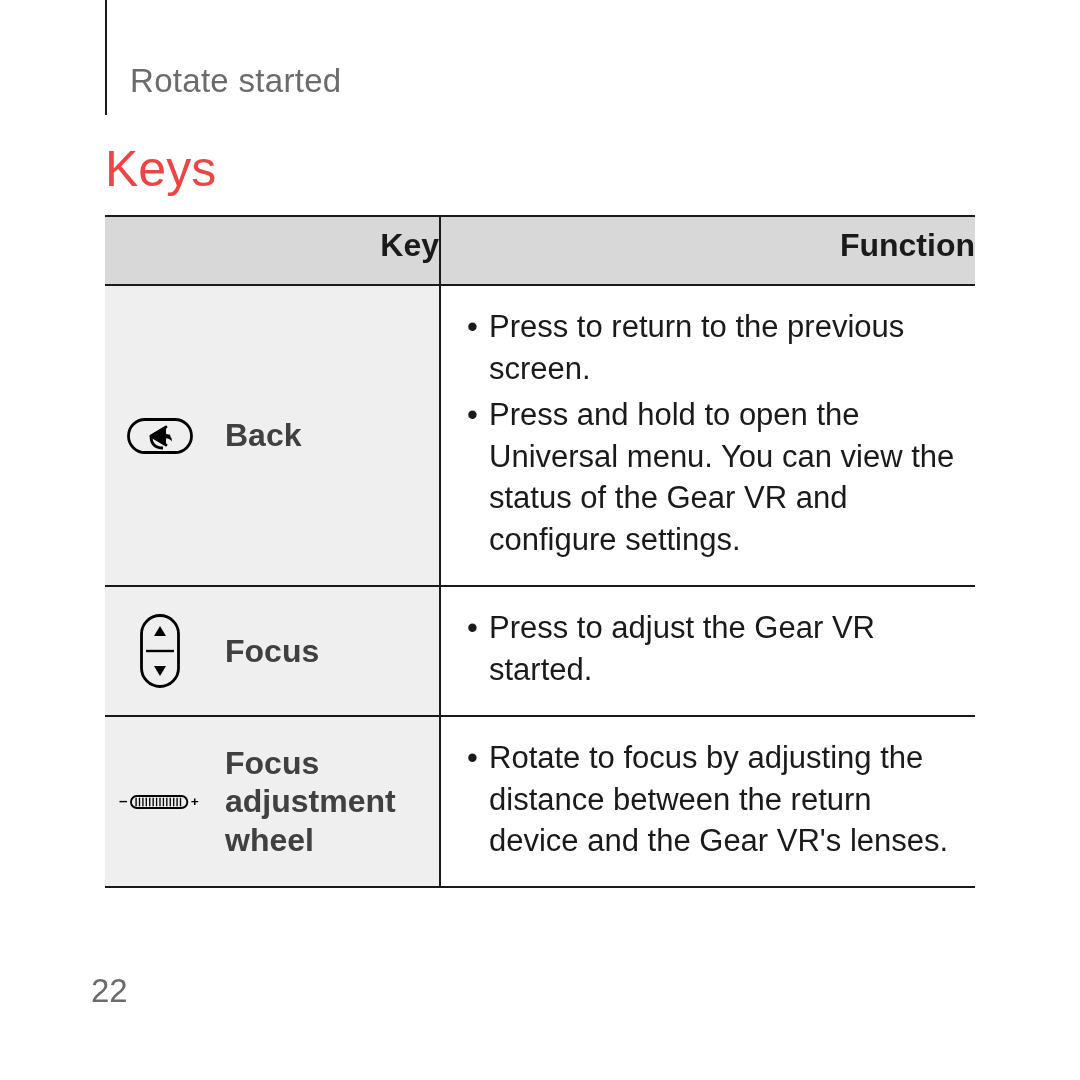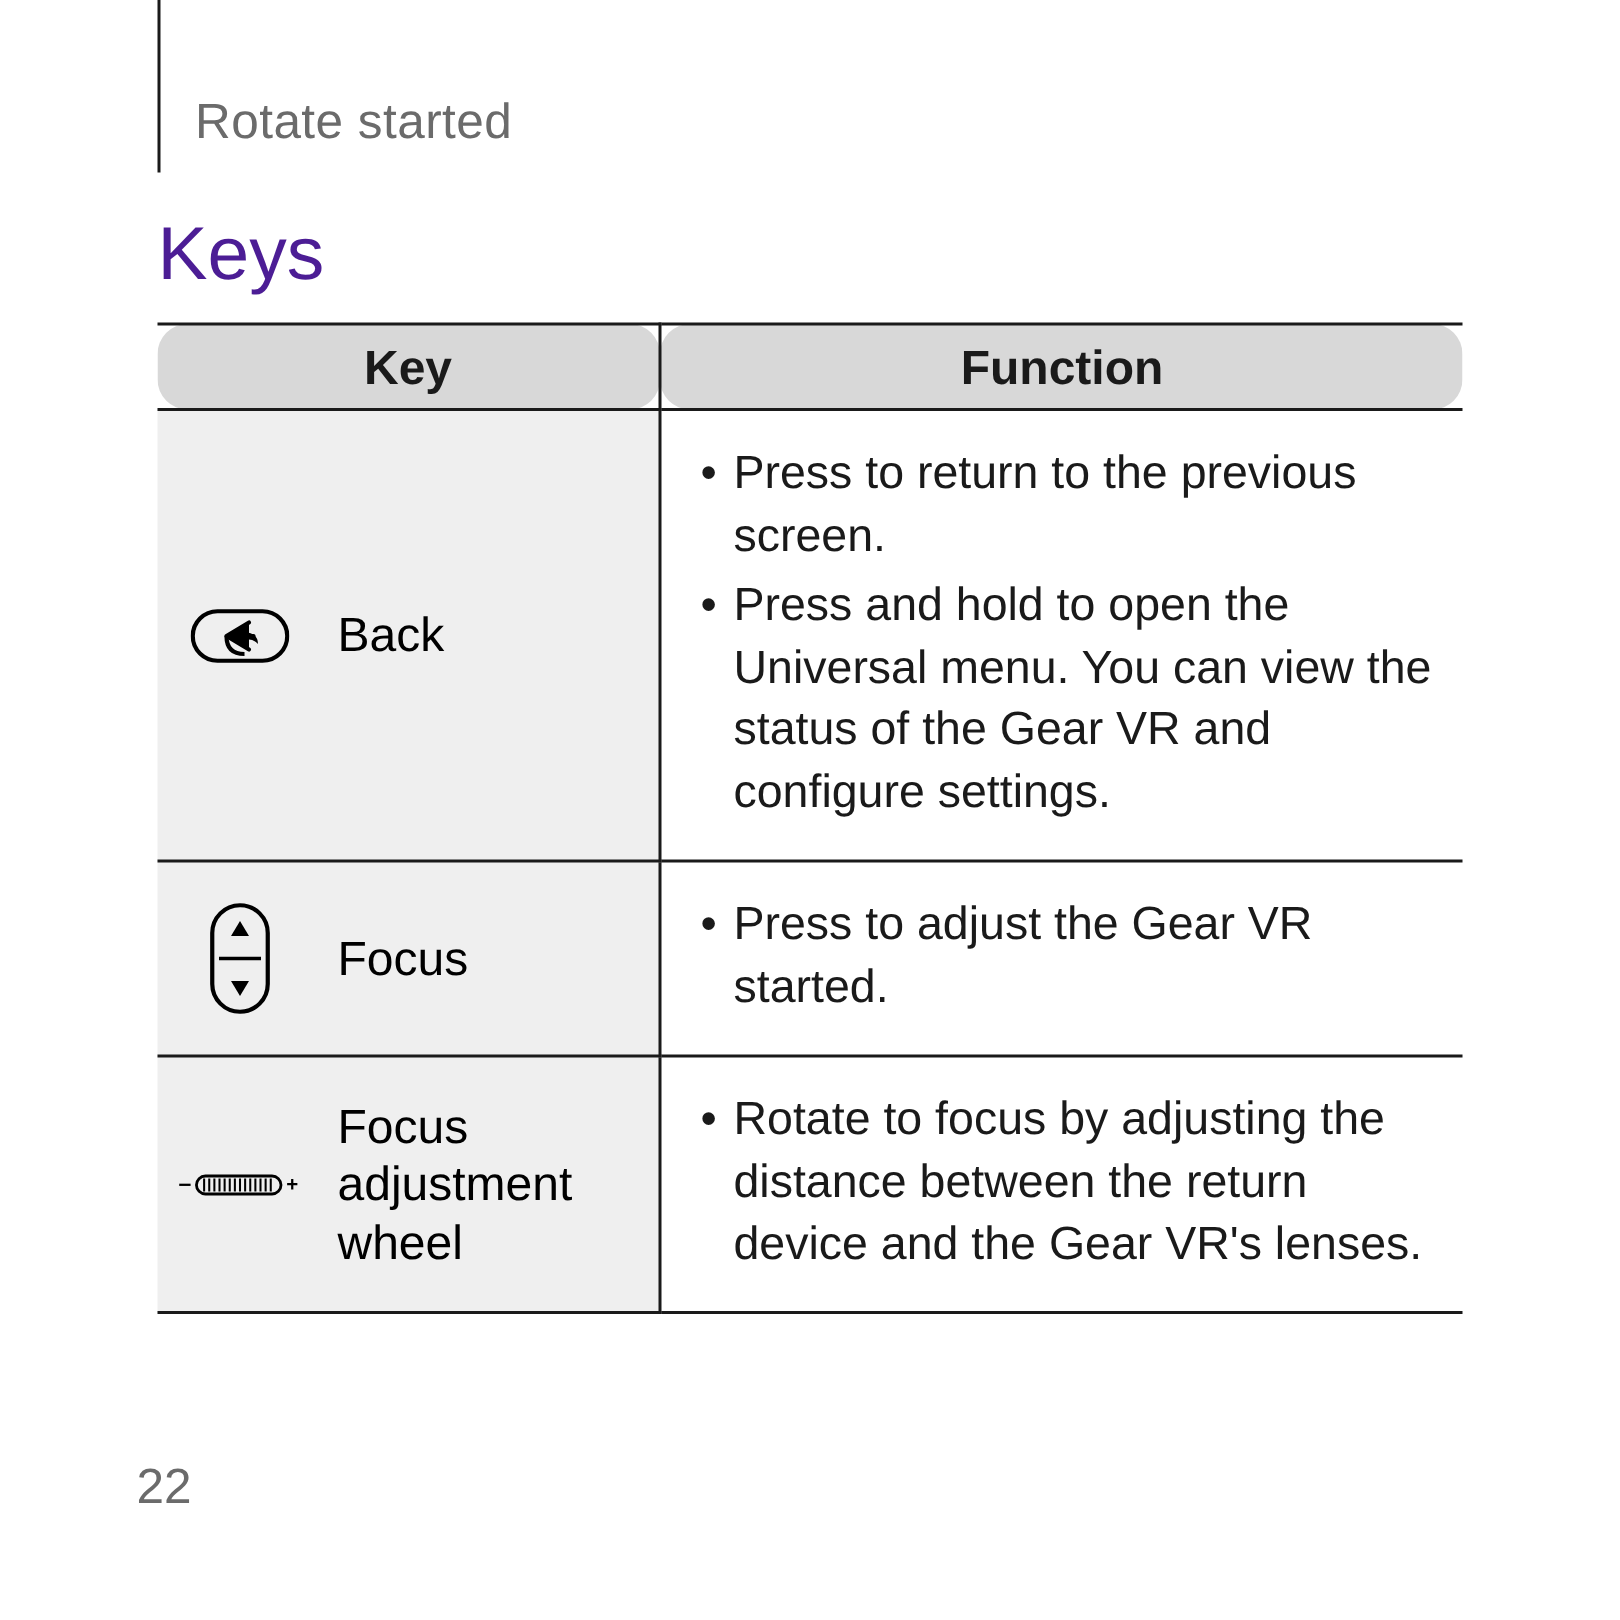--- a/index.html
+++ b/index.html
@@ -27,57 +27,56 @@
       font-size: 33px;
       color: #6b6b6b;
       letter-spacing: 0.3px;
     }
     .heading {
       position: absolute;
       left: 105px;
       top: 140px;
       font-size: 50px;
       font-weight: 400;
-      color: #4c1d95;
+      color: #ef4444;
     }
     .keys-table {
       position: absolute;
       left: 105px;
       top: 215px;
       width: 870px;
       border-collapse: collapse;
     }
     .keys-table th, .keys-table td {
       vertical-align: middle;
       text-align: left;
     }
     .keys-table thead tr { background: #d8d8d8; }
     .keys-table thead th {
       font-size: 32px;
       font-weight: 700;
-      text-align: center;
-      padding: 10px 0 8px;
+      text-align: right;
+      padding: 10px 0 20px;
       border-top: 2px solid #1a1a1a;
       border-bottom: 2px solid #1a1a1a;
-      border-radius: 20px;
     }
     .keys-table thead th.col-key { width: 335px; border-right: 2px solid #1a1a1a; }
     .keys-table tbody td { border-bottom: 2px solid #1a1a1a; }
     .keys-table tbody td.key-cell {
       background: #efefef;
       border-right: 2px solid #1a1a1a;
       padding: 18px 14px;
     }
     .key-inner { display: flex; align-items: center; gap: 24px; }
     .icon-wrap { width: 82px; flex: 0 0 82px; display: flex; justify-content: center; }
     .key-name {
       font-size: 32px;
-      font-weight: 400;
+      font-weight: 700;
       line-height: 1.2;
-      color: #000000;
+      color: #404040;
     }
     .fn-cell { padding: 16px 20px 20px; font-size: 31px; line-height: 1.35; }
     .fn-cell ul { list-style: none; }
     .fn-cell li { position: relative; padding-left: 28px; margin: 4px 0; }
     .fn-cell li::before { content: "•"; position: absolute; left: 6px; top: 0; }
     .page-number {
       position: absolute;
       left: 91px;
       bottom: 70px;
       font-size: 33px;

